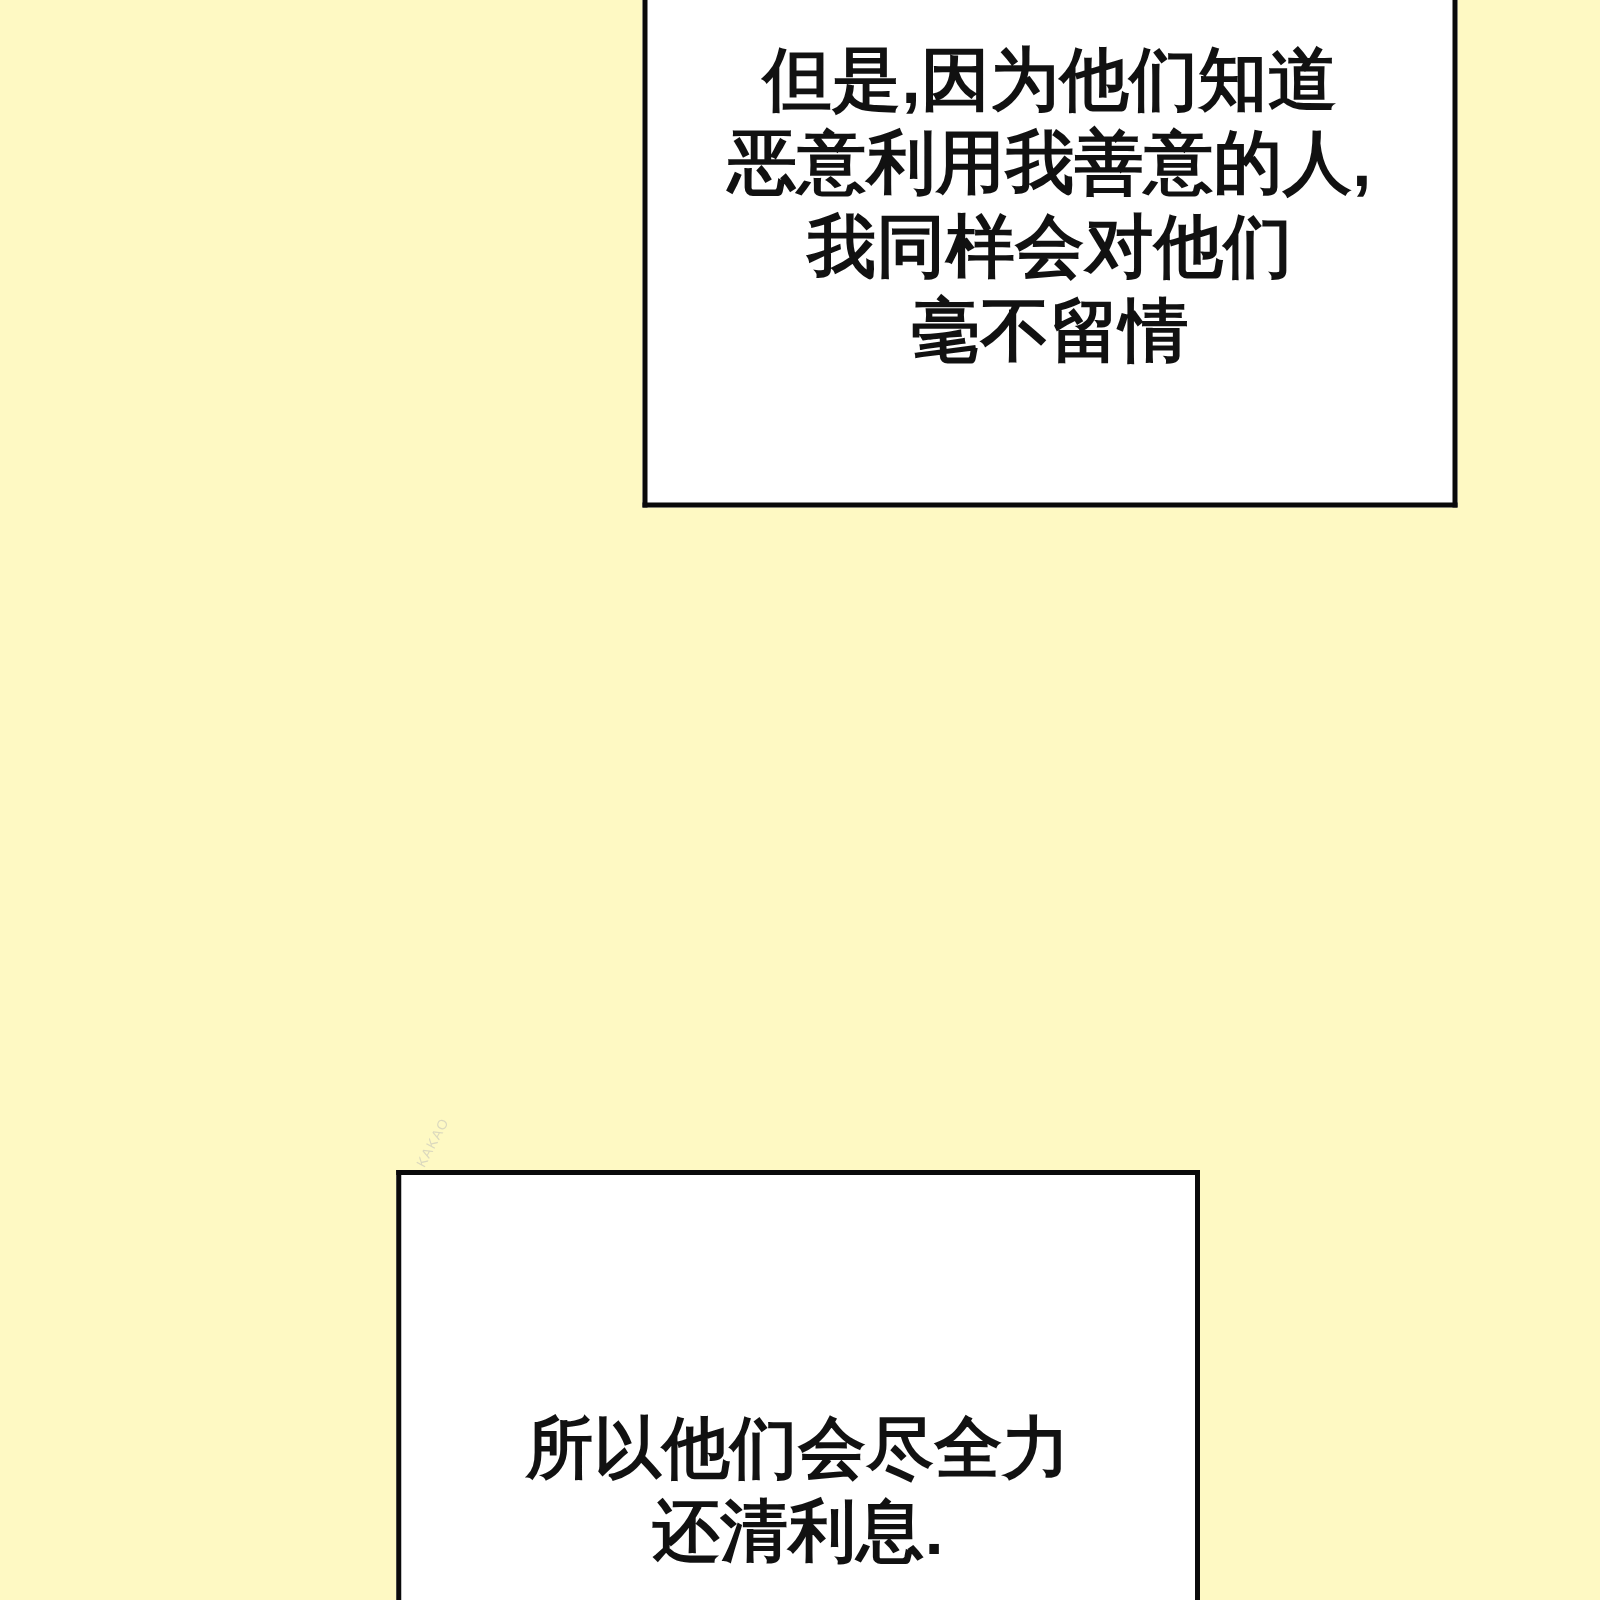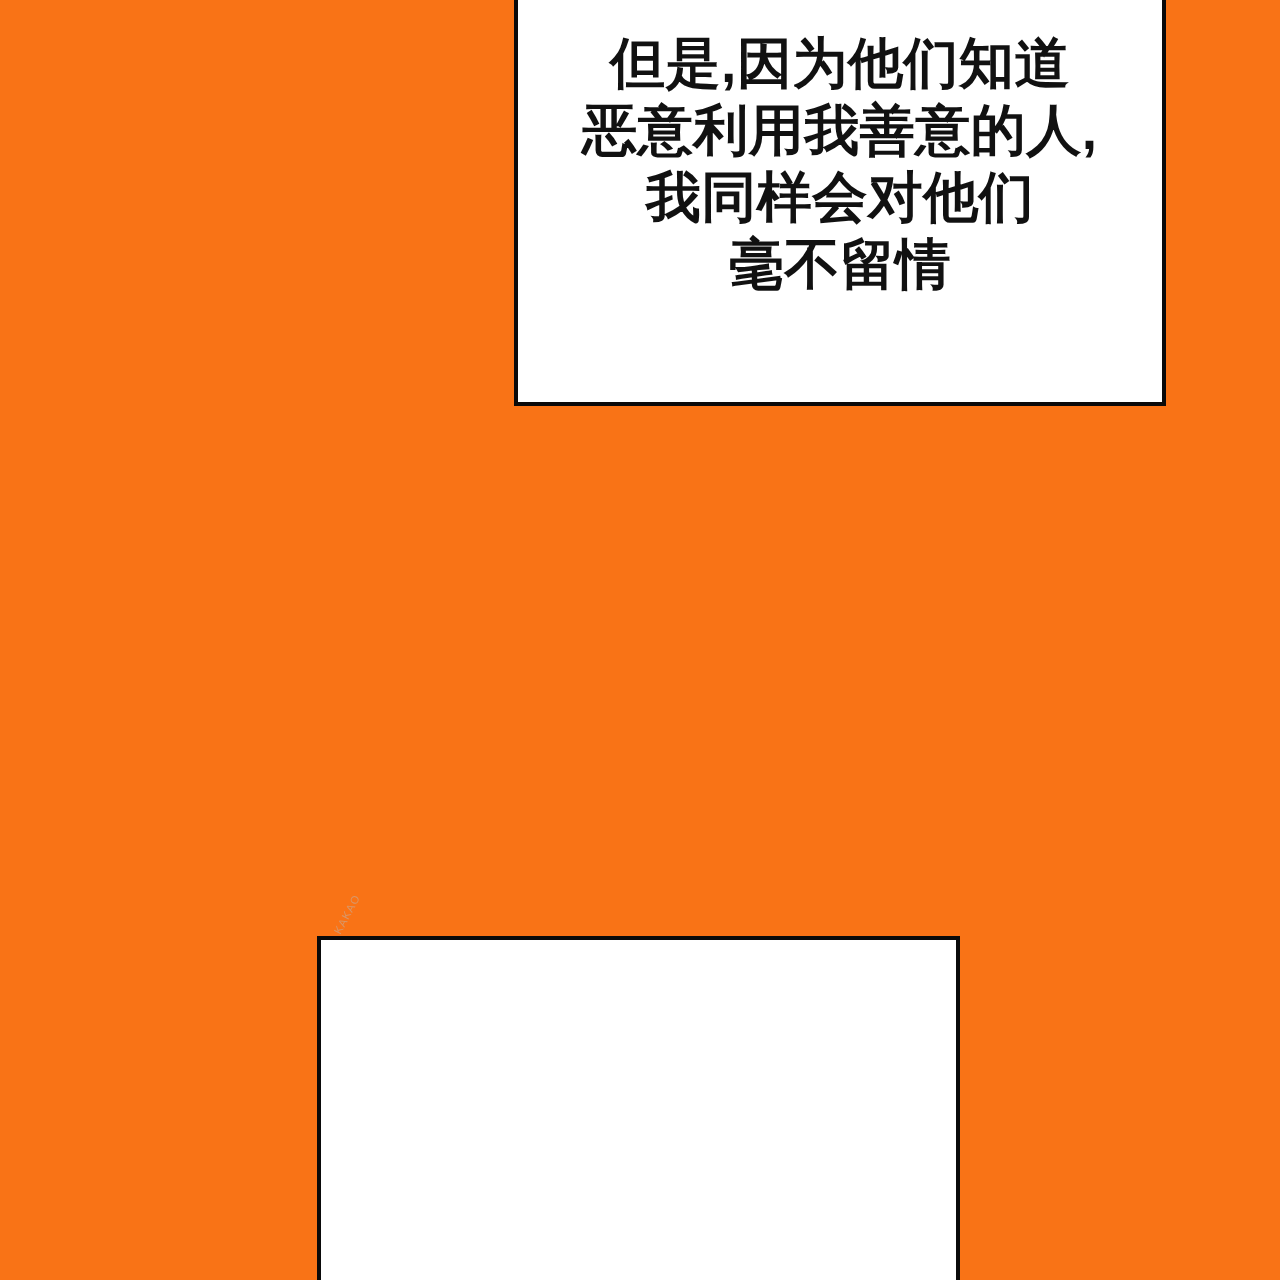--- a/index.html
+++ b/index.html
@@ -12,21 +12,21 @@
     width: 1280px;
     height: 1280px;
     position: relative;
     overflow: hidden;
     font-family: "Liberation Sans", "DejaVu Sans", sans-serif;
   }
 
   .page {
     position: absolute;
     inset: 0;
-    background: #f97316;
+    background: #fef9c3;
   }
 
   
   .panel {
     position: absolute;
     box-sizing: border-box;
     background: #ffffff;
     border: 4px solid #0a0a0a;
   }
 
@@ -99,15 +99,17 @@
 
   <div class="panel panel--one">
     <div class="caption caption--one">但是,因为他们知道
 恶意利用我善意的人,
 我同样会对他们
 毫不留情</div>
   </div>
 
   <div class="panel panel--two">
     <div class="watermark">KAKAO</div>
+    <div class="caption caption--two">所以他们会尽全力
+还清利息.</div>
   </div>
 
 </div>
 
 </body></html>

